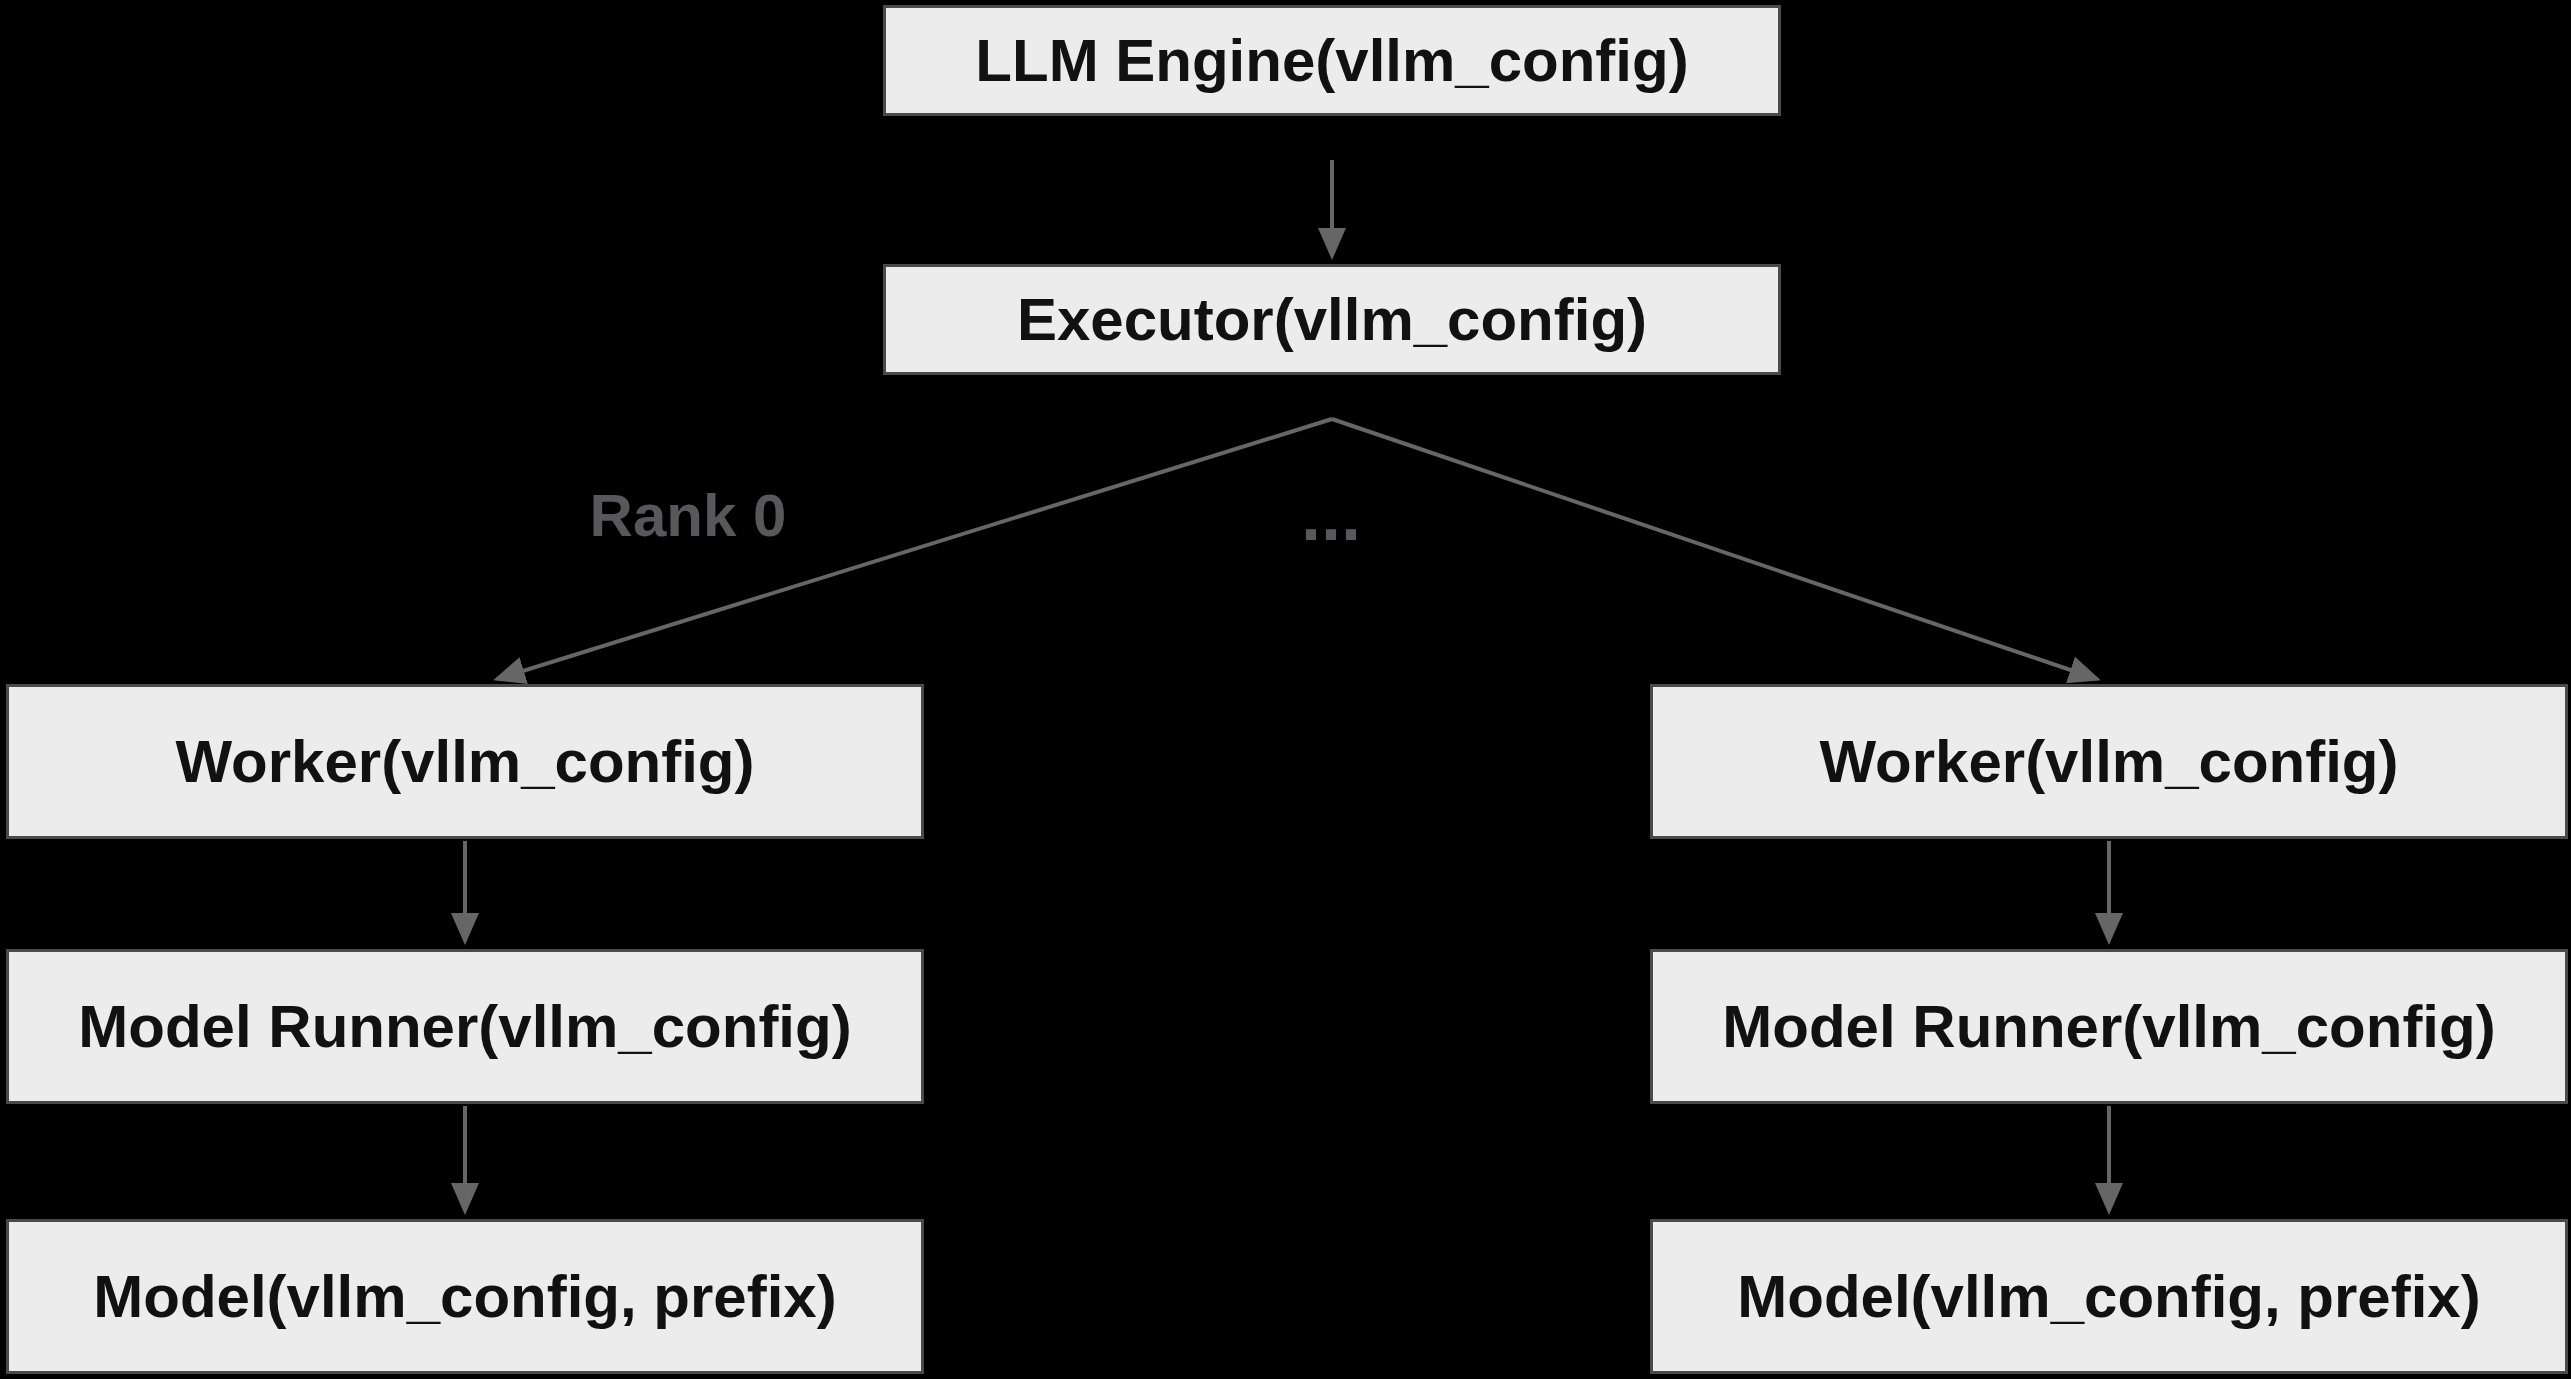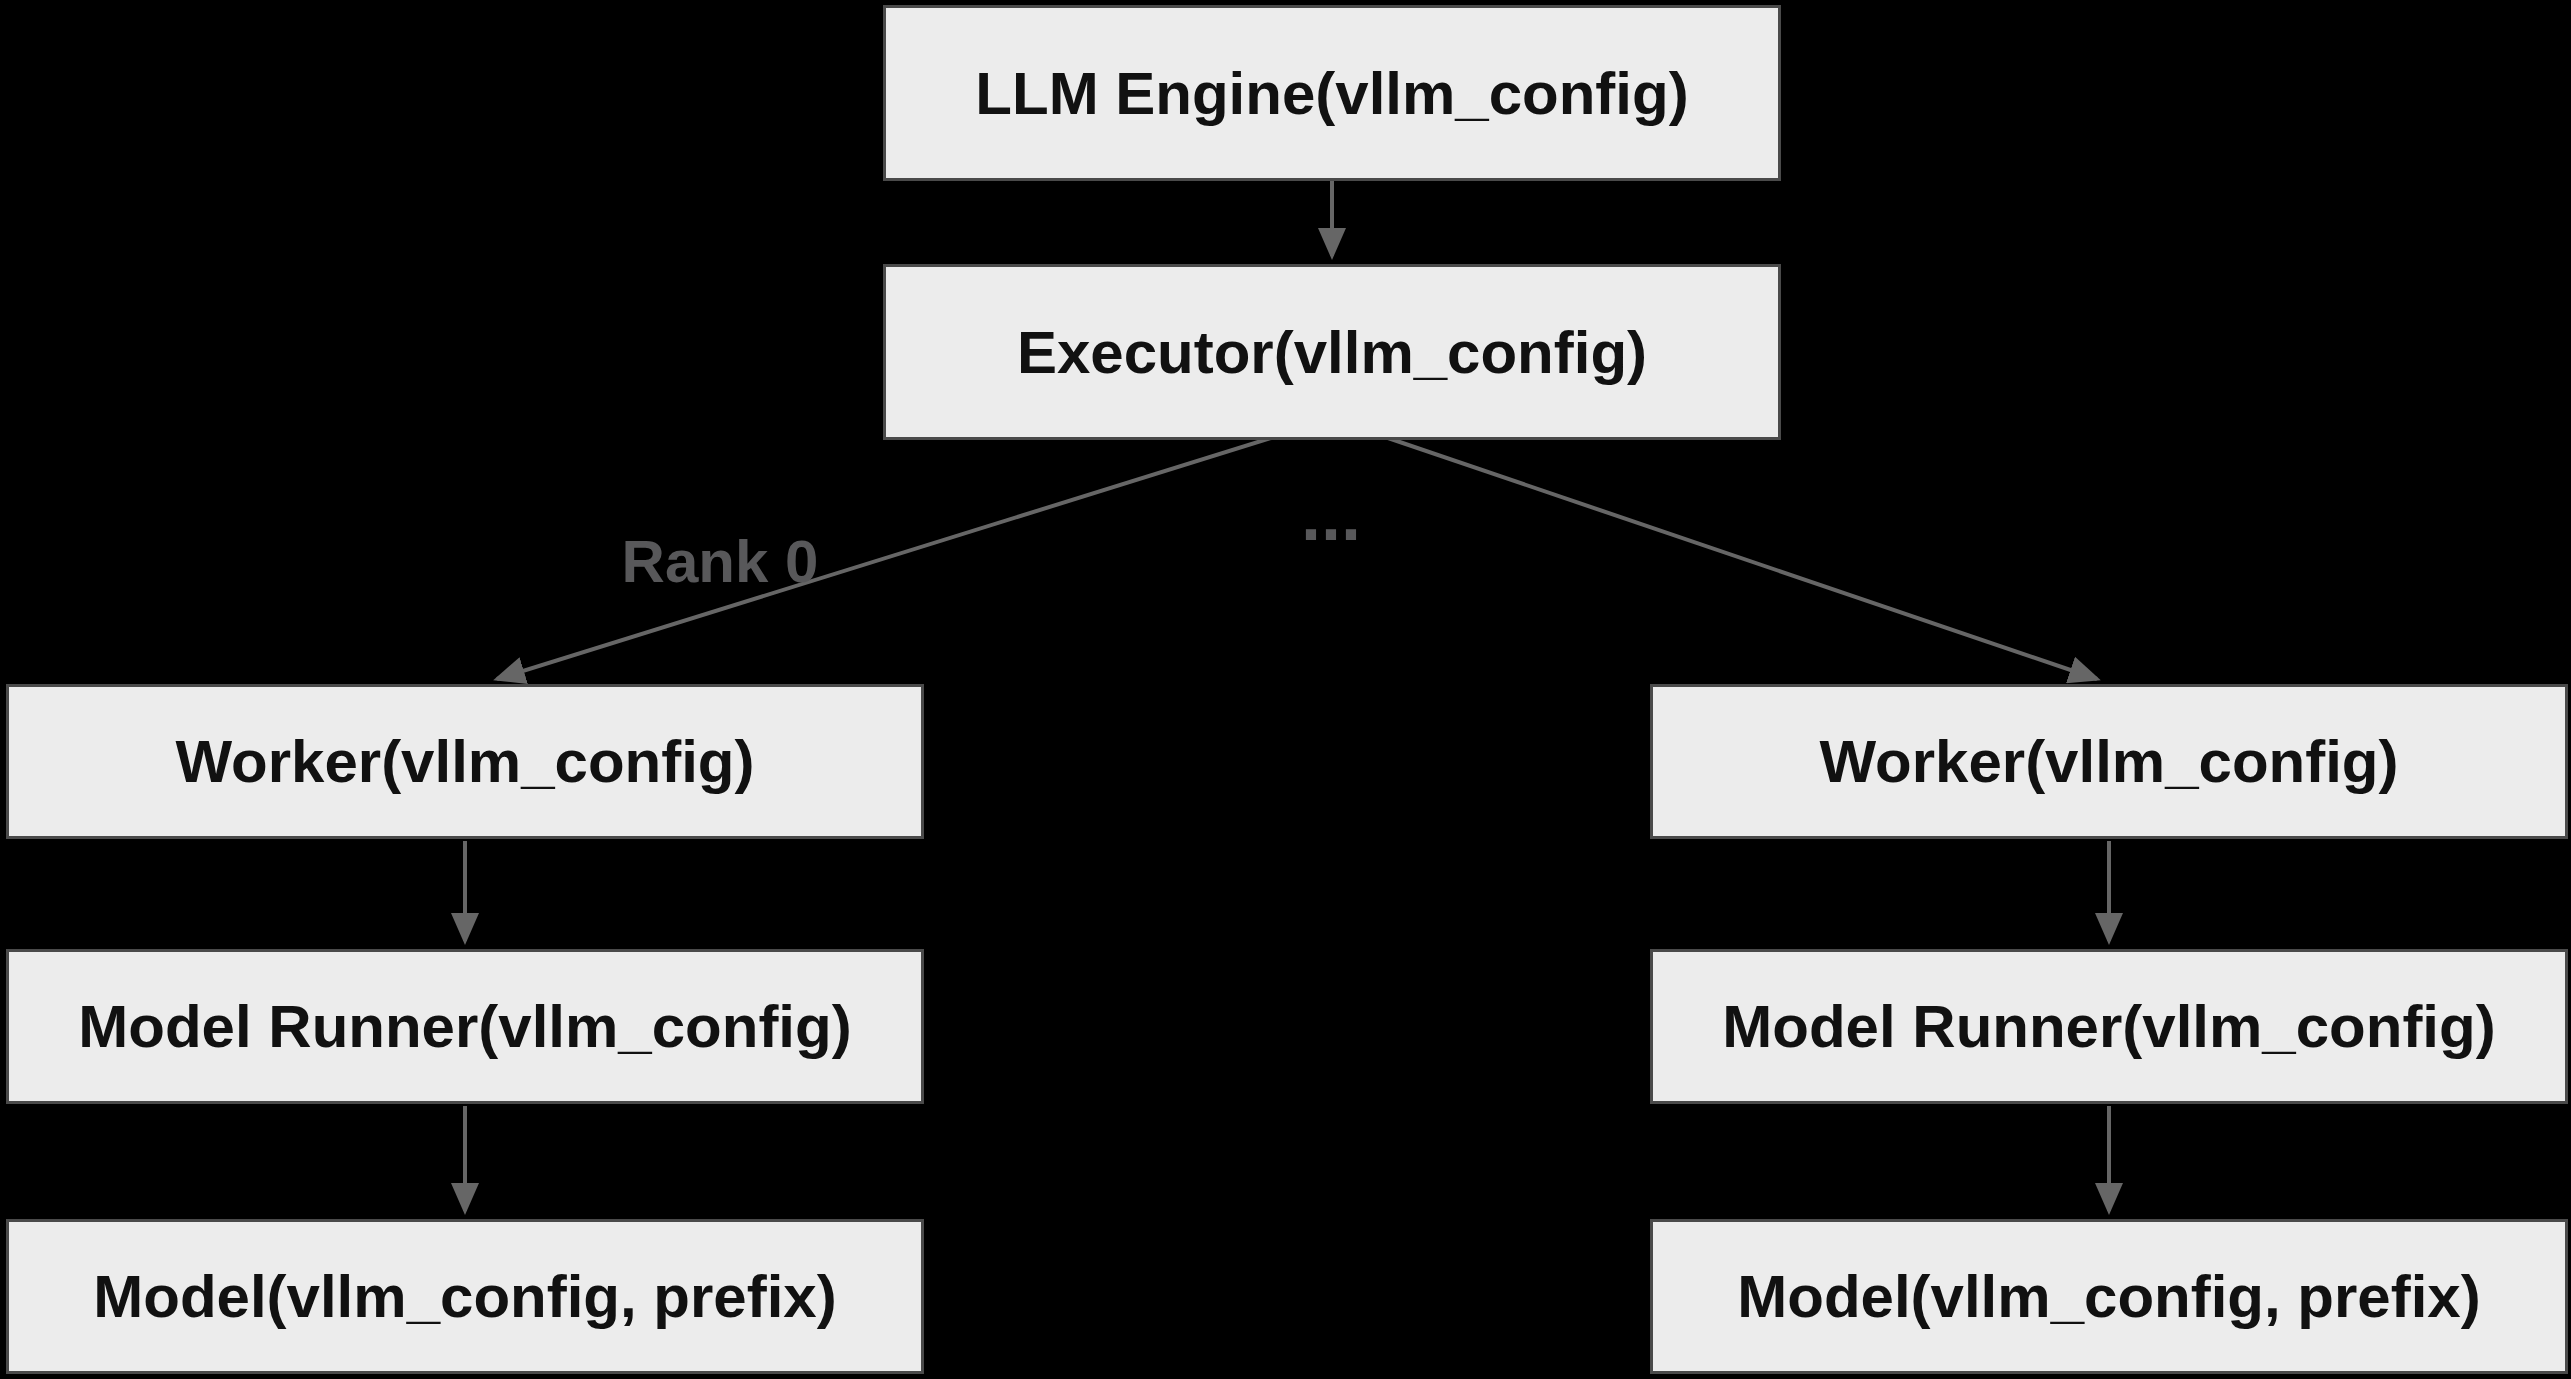--- a/index.html
+++ b/index.html
@@ -24,21 +24,21 @@
   .node{
     position:absolute;
     background:var(--node-fill);
     border:3px solid var(--node-border);
     box-sizing:border-box;
     display:flex;align-items:center;justify-content:center;
     color:var(--node-text);
     font-size:60px;font-weight:700;
     white-space:nowrap;
   }
-  .node-top{left:883px;width:898px;height:176px;}
+  .node-top{left:883px;width:898px;height:111px;}
   .node-left-col{left:6px;width:918px;height:155px;}
   .node-right-col{left:1650px;width:918px;height:155px;}
   .edge-label{
     position:absolute;
     transform:translate(-50%,-50%);
     color:var(--edge-label);
     font-size:60px;font-weight:700;
     line-height:1;white-space:nowrap;
   }
   .ellipsis-label{font-size:72px;}
@@ -64,21 +64,21 @@
   </svg>
 
   <div class="node node-top" style="top:5px;">
     <span>LLM Engine(vllm_config)</span>
   </div>
 
   <div class="node node-top" style="top:264px;">
     <span>Executor(vllm_config)</span>
   </div>
 
-  <span class="edge-label" style="left:720px;top:516px;margin-top:46px;">Rank 0</span>
+  <span class="edge-label" style="left:688px;top:516px;">Rank 0</span>
 
   <span class="edge-label ellipsis-label" style="left:1331px;top:515px;">...</span>
 
 
   <div class="node node-left-col" style="top:684px;">
     <span>Worker(vllm_config)</span>
   </div>
 
   <div class="node node-right-col" style="top:684px;">
     <span>Worker(vllm_config)</span>

